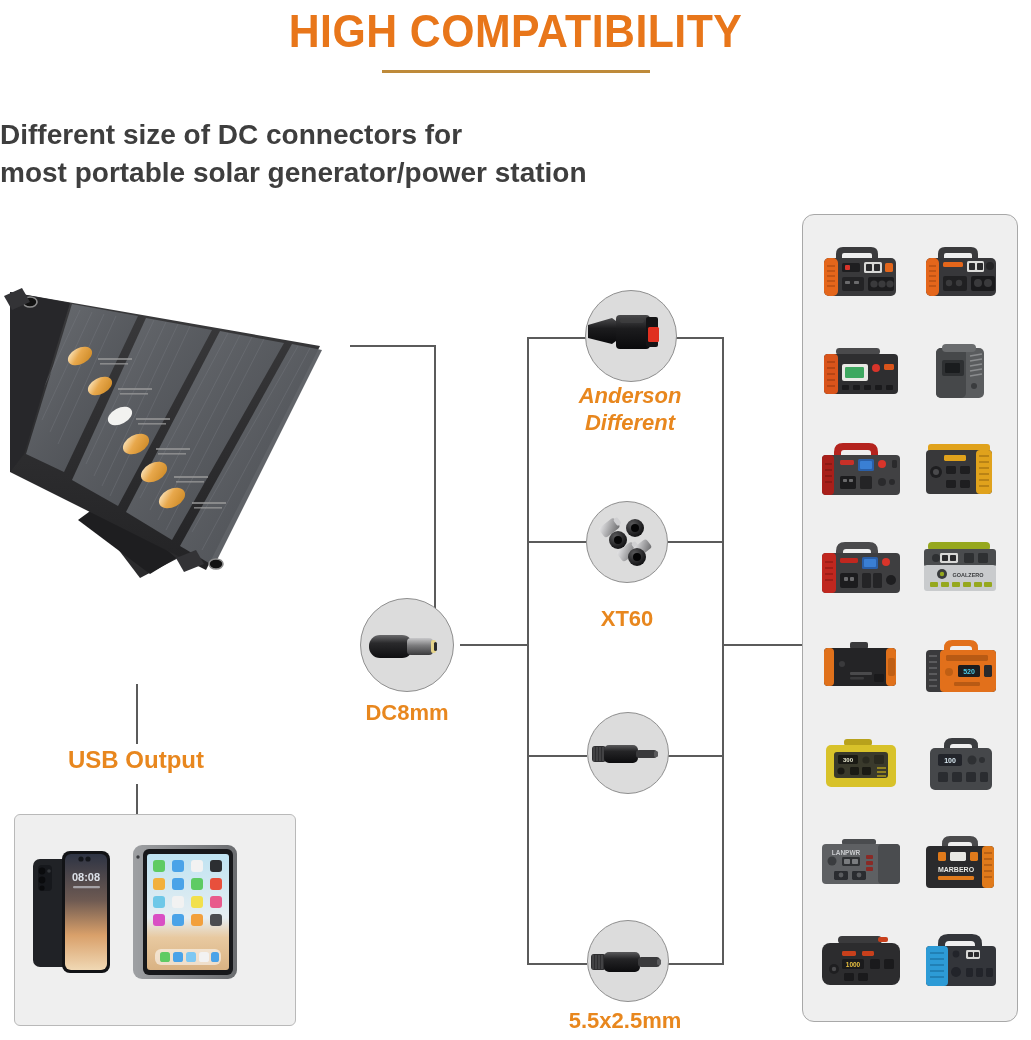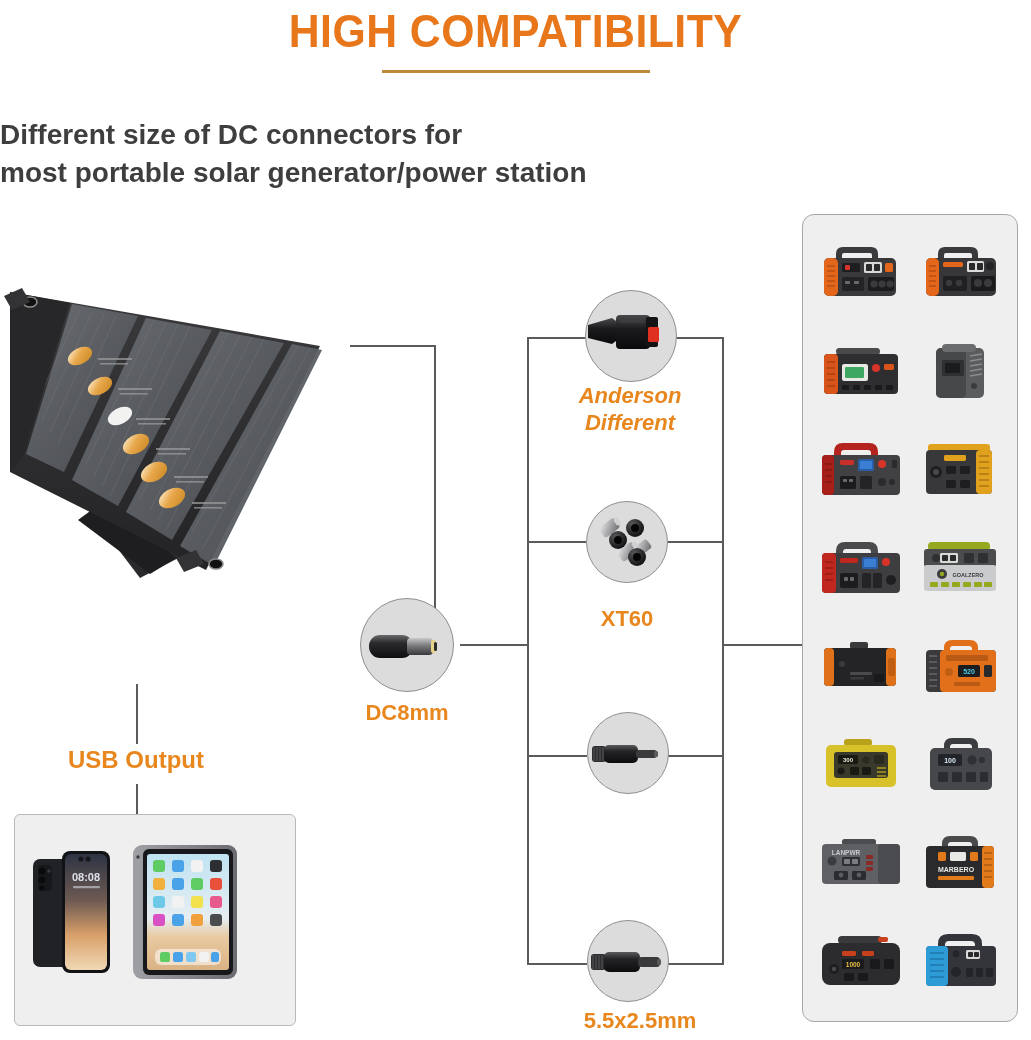--- a/index.html
+++ b/index.html
@@ -351,21 +351,21 @@
         <line x1="5" y1="34" x2="5" y2="48"></line>
           <line x1="8" y1="34" x2="8" y2="48"></line>
         <line x1="11" y1="34" x2="11" y2="48"></line>
           <line x1="14" y1="34" x2="14" y2="48"></line>
       </g>
       <rect x="16" y="31" width="36" height="20" rx="5" fill="url(#plug25)"></rect>
       <rect x="50" y="36" width="22" height="10" rx="3.5" fill="#3A3A3C"></rect>
       <rect x="69" y="38" width="4" height="6" rx="1.5" fill="#5A5A5C"></rect>
     </svg>
   </div>
-  <div class="conn-label" style="left:529px; top:1008px; width:222px;">5.5x2.5mm</div>
+  <div class="conn-label" style="left:514px; top:1008px; width:222px;">5.5x2.5mm</div>
 
   <div class="conn-label" style="left:36px; top:747px; width:200px; font-size:24px;">USB Output</div>
 
   <div id="usb-panel">
     <svg width="236" height="210" viewBox="0 0 236 210">
       <defs>
         <linearGradient id="phoneScr" x1="0" y1="0" x2="0" y2="1">
           <stop offset="0%" stop-color="#2E3444"></stop>
           <stop offset="40%" stop-color="#6E5A52"></stop>
           <stop offset="70%" stop-color="#D9A06A"></stop>

